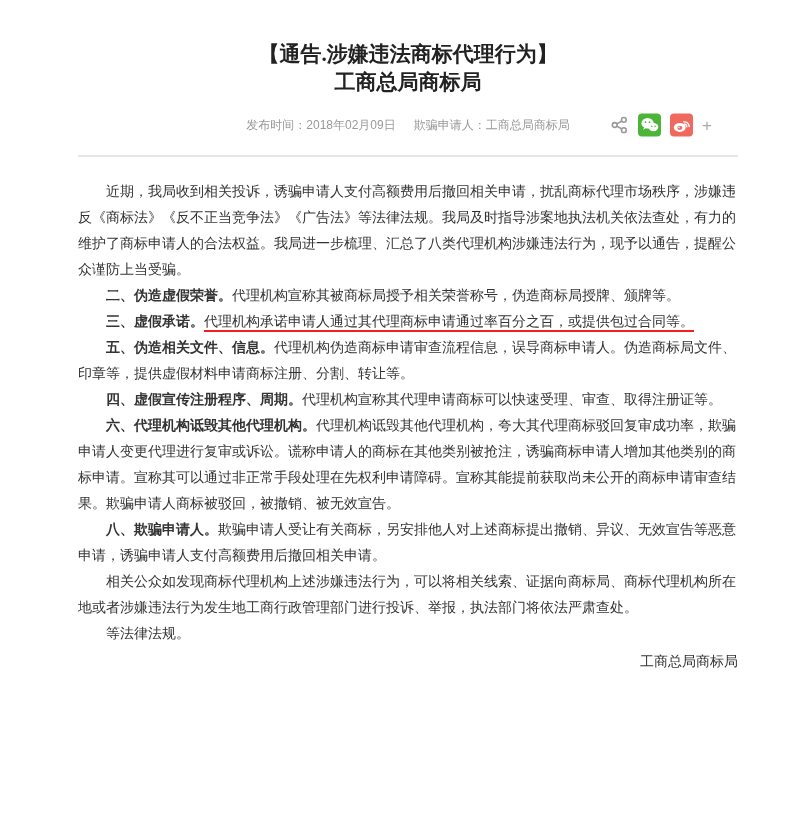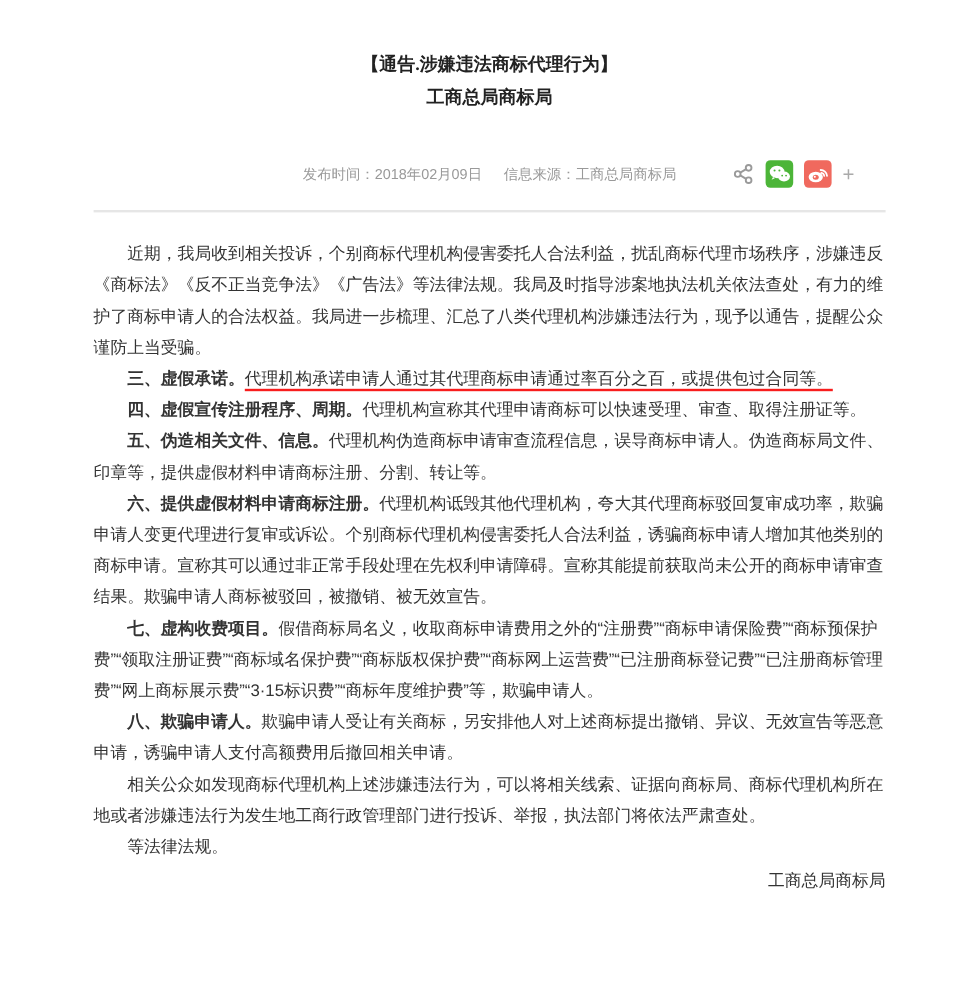--- a/index.html
+++ b/index.html
@@ -15,24 +15,24 @@
   html,body{background:#ffffff;}
   body{
     width:800px;height:826px;overflow:hidden;
     font-family:"Liberation Sans","DejaVu Sans",sans-serif;
     color:var(--body-text);
   }
   .container{width:660px;margin-left:78px;}
   .title-block{margin-top:40px;text-align:center;width:100%;}
   .title-line{
     font-family:"Liberation Serif","DejaVu Serif",serif;
-    font-weight:bold;font-size:15px;line-height:28px;color:#222222;
+    font-weight:bold;font-size:21px;line-height:28px;color:#222222;
   }
   .meta-row{
-    position:relative;margin-top:36px;height:26px;
+    position:relative;margin-top:16px;height:26px;
     display:flex;align-items:center;justify-content:center;
     font-size:12px;color:var(--meta-text);
   }
   .meta-row .meta-item{margin:0 9px;}
   .share-bar{
     position:absolute;right:26px;top:50%;transform:translateY(-50%);
     display:flex;align-items:center;gap:9px;
   }
   .icon-btn{display:inline-flex;align-items:center;justify-content:center;cursor:pointer;}
   .sq-icon{width:23px;height:23px;border-radius:4px;}
@@ -50,21 +50,21 @@
 
 <div class="container">
 
   <div class="title-block">
     <div class="title-line">【通告.涉嫌违法商标代理行为】</div>
     <div class="title-line">工商总局商标局</div>
   </div>
 
   <div class="meta-row">
     <span class="meta-item">发布时间：2018年02月09日</span>
-    <span class="meta-item">信息来源：工商总局商标局</span>
+    <span class="meta-item">欺骗申请人：工商总局商标局</span>
 
     <span class="share-bar">
       <span class="icon-btn">
         <svg width="19" height="19" viewBox="0 0 24 24" fill="none" stroke="#9a9a9a" stroke-width="2">
           <circle cx="17.5" cy="5.5" r="3"></circle>
           <circle cx="6" cy="12" r="3"></circle>
           <circle cx="17.5" cy="18.5" r="3"></circle>
           <line x1="8.7" y1="10.6" x2="14.9" y2="6.9"></line>
           <line x1="8.7" y1="13.4" x2="14.9" y2="17.1"></line>
         </svg>
@@ -89,26 +89,26 @@
           <path d="M15 11 A3 3 0 0 1 17.6 13.8" stroke="#ffffff" stroke-width="1.4" fill="none" stroke-linecap="round"></path>
         </svg>
       </span>
       <span class="icon-btn plus-glyph">+</span>
     </span>
   </div>
 
   <div class="divider"></div>
 
   <div class="article">
-    <p class="para"><b class="lead"></b><span>近期，我局收到相关投诉，个别商标代理机构侵害委托人合法利益，扰乱商标代理市场秩序，涉嫌违反《商标法》《反不正当竞争法》《广告法》等法律法规。我局及时指导涉案地执法机关依法查处，有力的维护了商标申请人的合法权益。我局进一步梳理、汇总了八类代理机构涉嫌违法行为，现予以通告，提醒公众谨防上当受骗。</span></p>
+    <p class="para"><b class="lead"></b><span>近期，我局收到相关投诉，诱骗申请人支付高额费用后撤回相关申请，扰乱商标代理市场秩序，涉嫌违反《商标法》《反不正当竞争法》《广告法》等法律法规。我局及时指导涉案地执法机关依法查处，有力的维护了商标申请人的合法权益。我局进一步梳理、汇总了八类代理机构涉嫌违法行为，现予以通告，提醒公众谨防上当受骗。</span></p>
+    <p class="para"><b class="lead">二、伪造虚假荣誉。</b><span>代理机构宣称其被商标局授予相关荣誉称号，伪造商标局授牌、颁牌等。</span></p>
     <p class="para"><b class="lead">三、虚假承诺。</b><span class="red-underline">代理机构承诺申请人通过其代理商标申请通过率百分之百，或提供包过合同等。</span></p>
+    <p class="para"><b class="lead">五、伪造相关文件、信息。</b><span>代理机构伪造商标申请审查流程信息，误导商标申请人。伪造商标局文件、印章等，提供虚假材料申请商标注册、分割、转让等。</span></p>
     <p class="para"><b class="lead">四、虚假宣传注册程序、周期。</b><span>代理机构宣称其代理申请商标可以快速受理、审查、取得注册证等。</span></p>
-    <p class="para"><b class="lead">五、伪造相关文件、信息。</b><span>代理机构伪造商标申请审查流程信息，误导商标申请人。伪造商标局文件、印章等，提供虚假材料申请商标注册、分割、转让等。</span></p>
-    <p class="para"><b class="lead">六、提供虚假材料申请商标注册。</b><span>代理机构诋毁其他代理机构，夸大其代理商标驳回复审成功率，欺骗申请人变更代理进行复审或诉讼。个别商标代理机构侵害委托人合法利益，诱骗商标申请人增加其他类别的商标申请。宣称其可以通过非正常手段处理在先权利申请障碍。宣称其能提前获取尚未公开的商标申请审查结果。欺骗申请人商标被驳回，被撤销、被无效宣告。</span></p>
-    <p class="para"><b class="lead">七、虚构收费项目。</b><span>假借商标局名义，收取商标申请费用之外的“注册费”“商标申请保险费”“商标预保护费”“领取注册证费”“商标域名保护费”“商标版权保护费”“商标网上运营费”“已注册商标登记费”“已注册商标管理费”“网上商标展示费”“3·15标识费”“商标年度维护费”等，欺骗申请人。</span></p>
+    <p class="para"><b class="lead">六、代理机构诋毁其他代理机构。</b><span>代理机构诋毁其他代理机构，夸大其代理商标驳回复审成功率，欺骗申请人变更代理进行复审或诉讼。谎称申请人的商标在其他类别被抢注，诱骗商标申请人增加其他类别的商标申请。宣称其可以通过非正常手段处理在先权利申请障碍。宣称其能提前获取尚未公开的商标申请审查结果。欺骗申请人商标被驳回，被撤销、被无效宣告。</span></p>
     <p class="para"><b class="lead">八、欺骗申请人。</b><span>欺骗申请人受让有关商标，另安排他人对上述商标提出撤销、异议、无效宣告等恶意申请，诱骗申请人支付高额费用后撤回相关申请。</span></p>
     <p class="para"><b class="lead"></b><span>相关公众如发现商标代理机构上述涉嫌违法行为，可以将相关线索、证据向商标局、商标代理机构所在地或者涉嫌违法行为发生地工商行政管理部门进行投诉、举报，执法部门将依法严肃查处。</span></p>
     <p class="para"><b class="lead"></b><span>等法律法规。</span></p>
   </div>
 
   <div class="signature">
     <div>工商总局商标局</div>
 
   </div>
 

